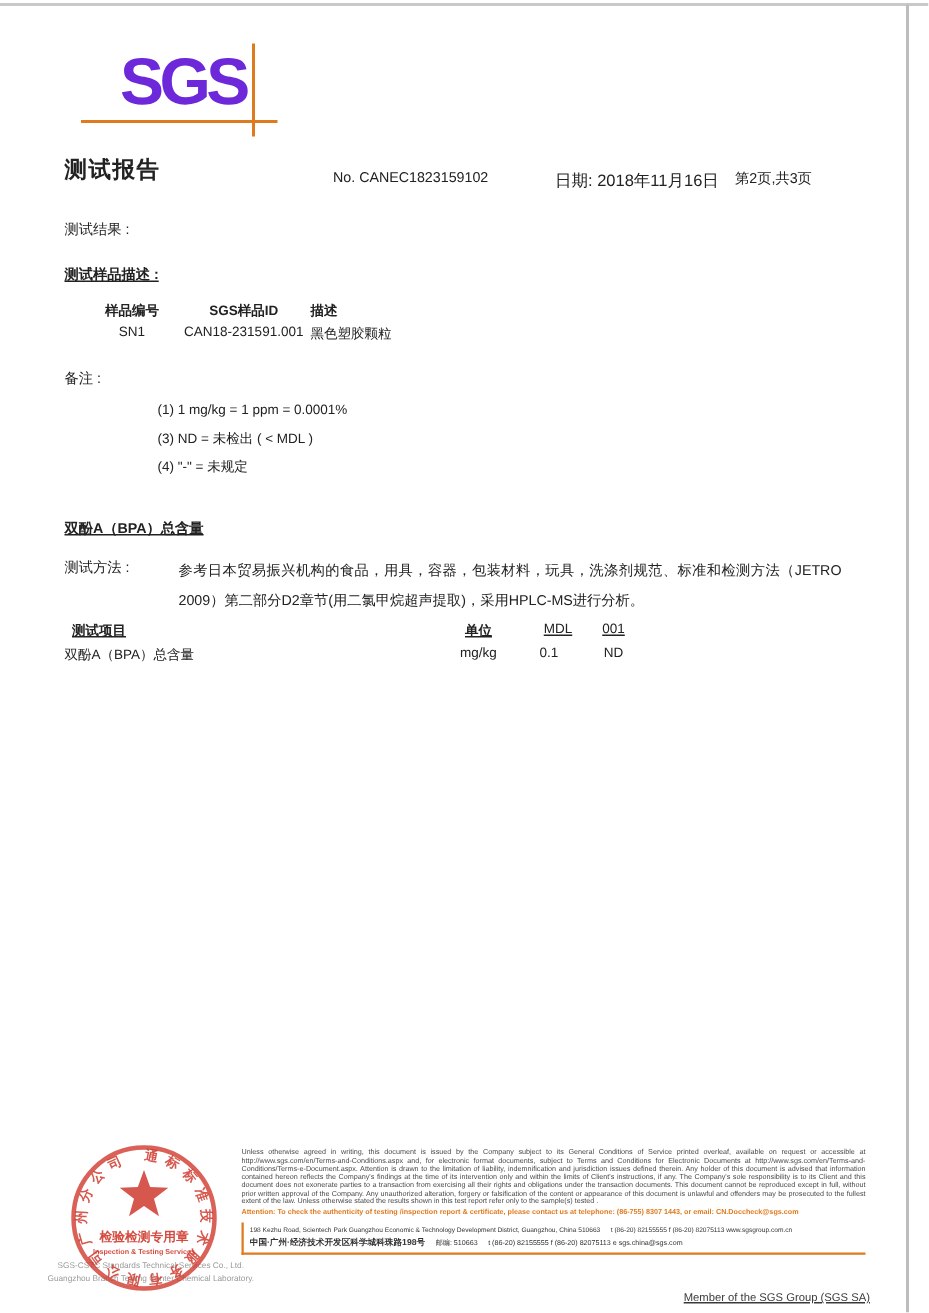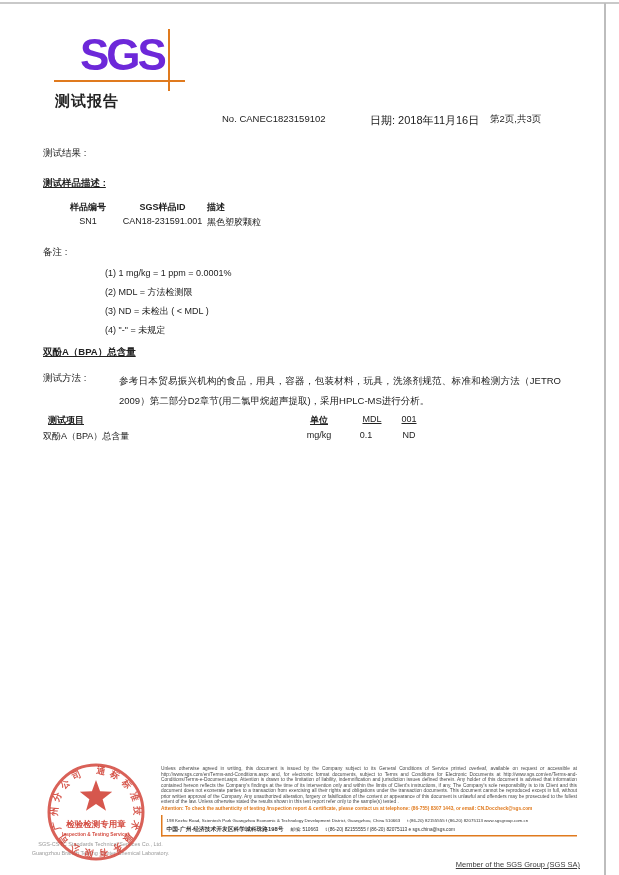--- a/index.html
+++ b/index.html
@@ -15,21 +15,21 @@
 
   
   .logo-text {
     left:80px; top:33px; font-size:44px; font-weight:bold; color:#6d28d9;
     letter-spacing:-3px; line-height:1;
   }
   .logo-hline { left:54px; top:80px; width:131px; height:2px; background:#e07a1e; }
   .logo-vline { left:168px; top:29px; width:2px; height:62px; background:#e07a1e; }
 
   
-  .title { left:43px; top:92px; font-size:15px; font-weight:bold; letter-spacing:1px;margin-left:12px; }
+  .title { left:43px; top:104px; font-size:15px; font-weight:bold; letter-spacing:1px; }
   .report-no { left:222px; top:113px; font-size:9.5px; }
   .report-date { left:370px; top:113px; font-size:11px; }
   .report-pages { left:490px; top:113px; font-size:9.5px; }
 
   .sec-label { font-size:9.5px; }
   .bold { font-weight:bold; }
   .ul { text-decoration:underline; }
   .it { }
   .ctr { text-align:center; display:inline-block; }
 
@@ -102,21 +102,20 @@
   <div class="abs st st-h1 bold ctr">样品编号</div>
   <div class="abs st st-h2 bold ctr">SGS样品ID</div>
   <div class="abs st st-h3 bold">描述</div>
   <div class="abs st st-v1 ctr">SN1</div>
   <div class="abs st st-v2 ctr">CAN18-231591.001</div>
   <div class="abs st st-v3">黑色塑胶颗粒</div>
 
   <div class="abs sec-label notes-label">备注 :</div>
   <div class="abs notes">
     <div>(1) 1 mg/kg = 1 ppm = 0.0001%</div>
-    <div>(2) MDL = 方法检测限</div>
     <div>(3) ND = 未检出 ( &lt; MDL )</div>
     <div>(4) "-" = 未规定</div>
   </div>
 
   <div class="abs bold ul bpa-heading">双酚A（BPA）总含量</div>
   <div class="abs sec-label method-label">测试方法 :</div>
   <div class="abs method-text">参考日本贸易振兴机构的食品，用具，容器，包装材料，玩具，洗涤剂规范、标准和检测方法（JETRO 2009）第二部分D2章节(用二氯甲烷超声提取)，采用HPLC-MS进行分析。</div>
 
   <div class="abs bt bt-h1 bold ul">测试项目</div>
   <div class="abs bt bt-h2 bold ul ctr">单位</div>

